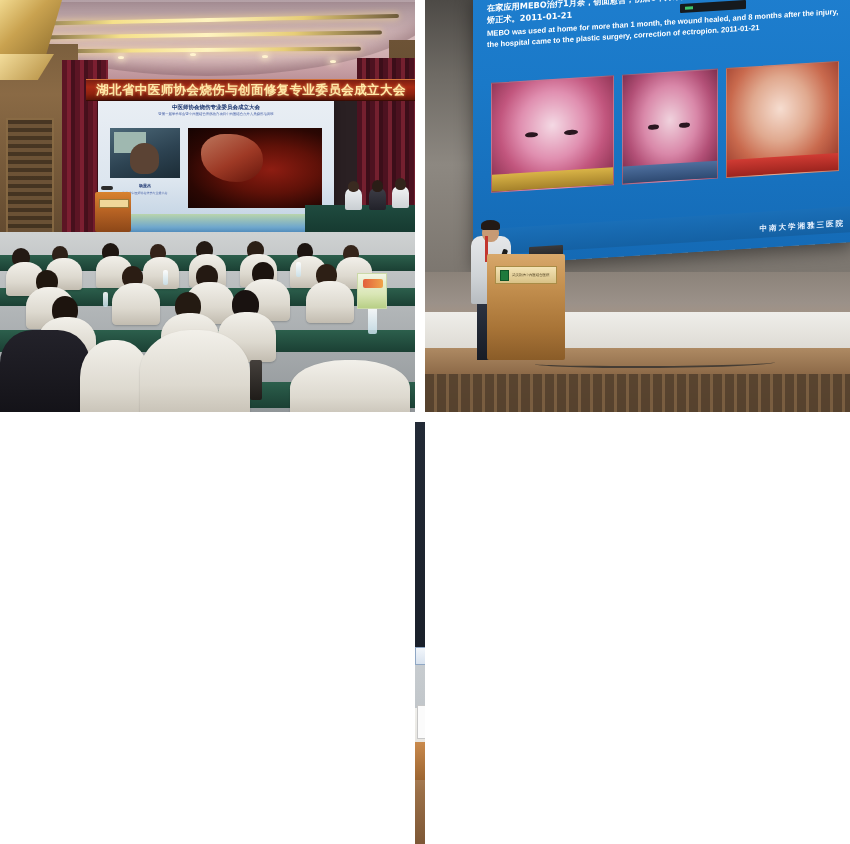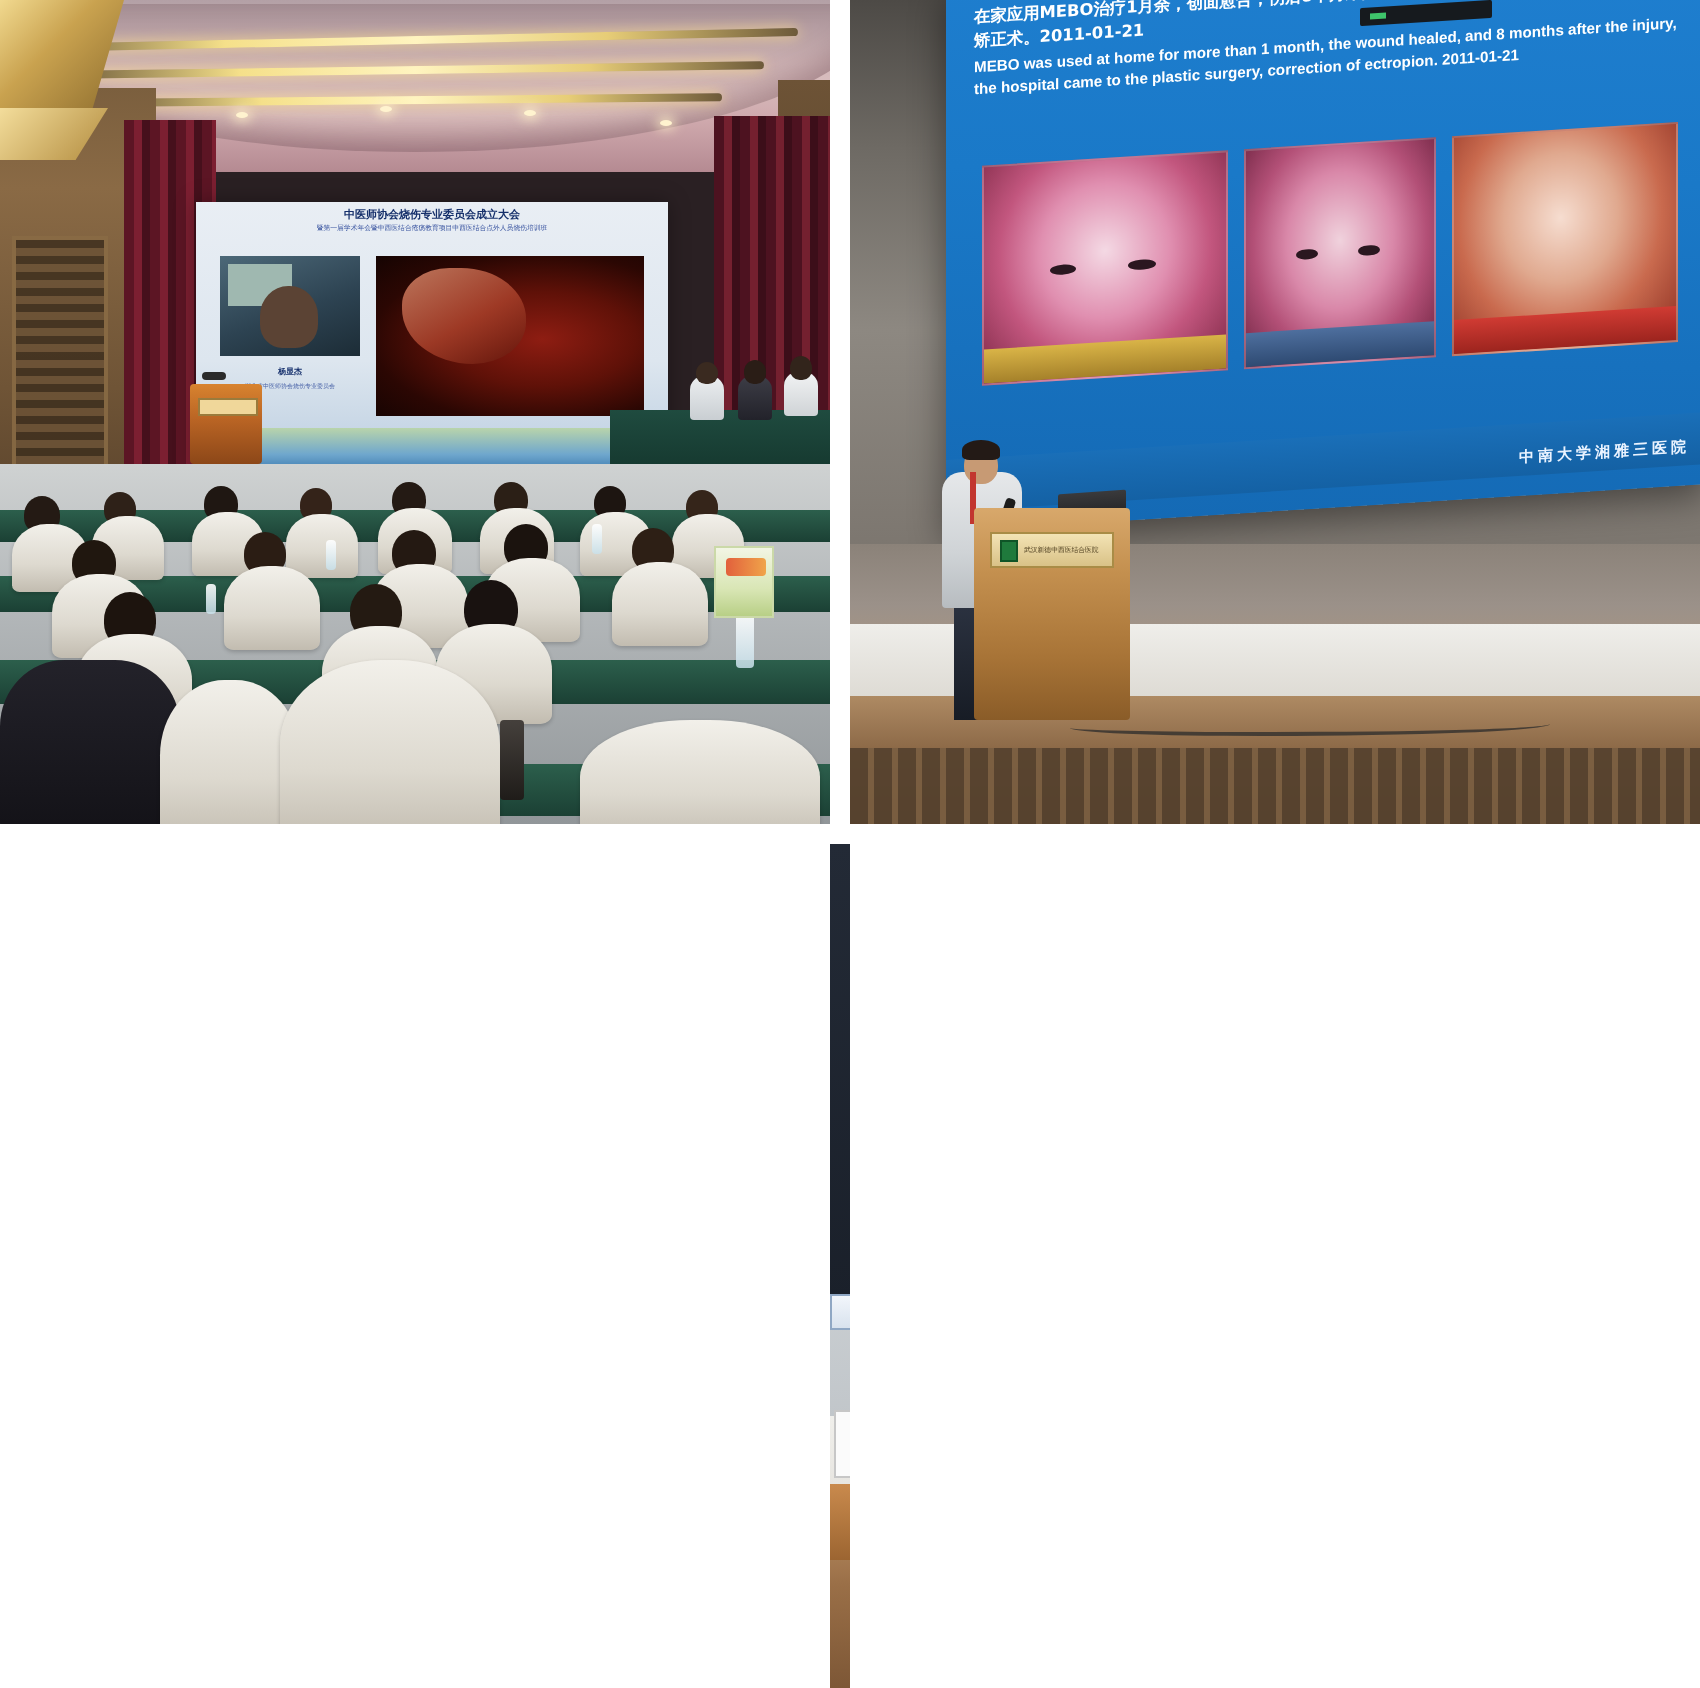--- a/index.html
+++ b/index.html
@@ -243,20 +243,23 @@
     <div class="p1-downlight" style="left:330px;top:60px"></div>
 
     <div class="p1-wall-l"></div>
     <div class="p1-panel"></div>
     <div class="p1-gold-l"></div>
     <div class="p1-gold-l2"></div>
     <div class="p1-wall-r"></div>
     <div class="p1-curtain-l"></div>
     <div class="p1-curtain-r"></div>
 
+    <div class="p1-banner">
+      <span>湖北省中医师协会烧伤与创面修复专业委员会成立大会</span>
+    </div>
 
     <div class="p1-screen">
       <div class="p1-s-title">中医师协会烧伤专业委员会成立大会</div>
       <div class="p1-s-sub">暨第一届学术年会暨中西医结合疮疡教育项目中西医结合点外人员烧伤培训班</div>
       <div class="p1-s-photo"></div>
       <div class="p1-s-name">杨显杰</div>
       <div class="p1-s-aff">湖北省中医师协会烧伤专业委员会</div>
       <div class="p1-s-wound"></div>
       <div class="p1-s-bottom"></div>
     </div>

